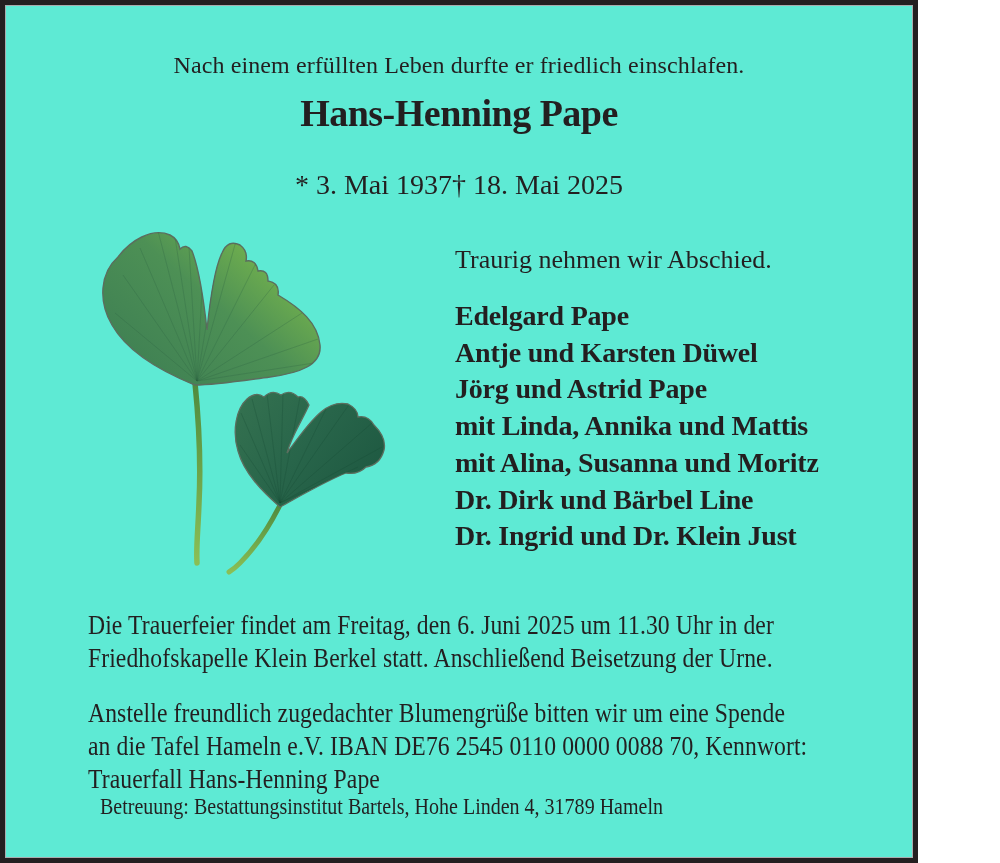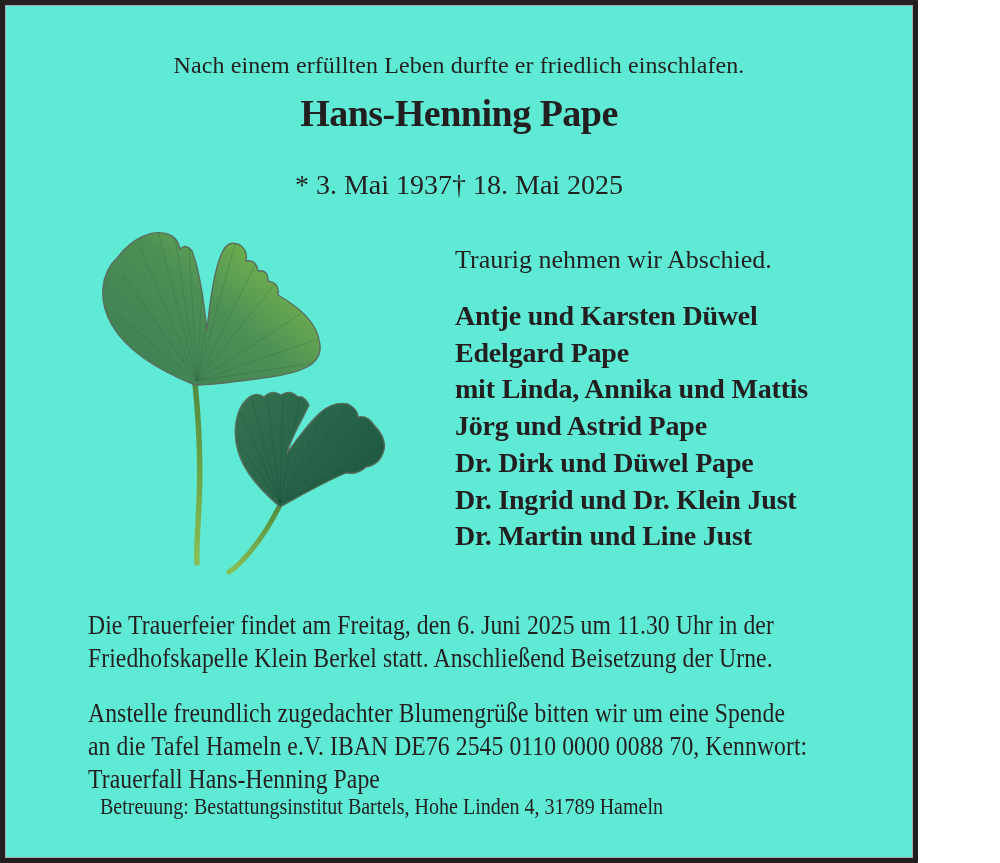--- a/index.html
+++ b/index.html
@@ -217,27 +217,27 @@
       <path d="M190,290 L258,193" fill="none"></path>
       <path d="M190,290 L282,210" fill="none"></path>
       <path d="M190,290 L292,234" fill="none"></path>
       <path d="M190,290 L268,254" fill="none"></path>
     </g>
   </svg>
 
   <div class="right-col">
     <p class="farewell">Traurig nehmen wir Abschied.</p>
     <div class="mourners">
+      <div class="mourner-line">Edelgard Pape</div>
       <div class="mourner-line">Antje und Karsten Düwel</div>
-      <div class="mourner-line">Edelgard Pape</div>
+      <div class="mourner-line">Jörg und Astrid Pape</div>
       <div class="mourner-line">mit Linda, Annika und Mattis</div>
-      <div class="mourner-line">Jörg und Astrid Pape</div>
-      <div class="mourner-line">Dr. Dirk und Düwel Pape</div>
+      <div class="mourner-line">mit Alina, Susanna und Moritz</div>
+      <div class="mourner-line">Dr. Dirk und Bärbel Line</div>
       <div class="mourner-line">Dr. Ingrid und Dr. Klein Just</div>
-      <div class="mourner-line">Dr. Martin und Line Just</div>
     </div>
   </div>
 
   <div class="texts">
     <p class="para">Die Trauerfeier findet am Freitag, den 6. Juni 2025 um 11.30 Uhr in der
 Friedhofskapelle Klein Berkel statt. Anschließend Beisetzung der Urne.</p>
     <p class="para second">Anstelle freundlich zugedachter Blumengrüße bitten wir um eine Spende
 an die Tafel Hameln e.V. IBAN DE76 2545 0110 0000 0088 70, Kennwort:
 Trauerfall Hans-Henning Pape</p>
   </div>

